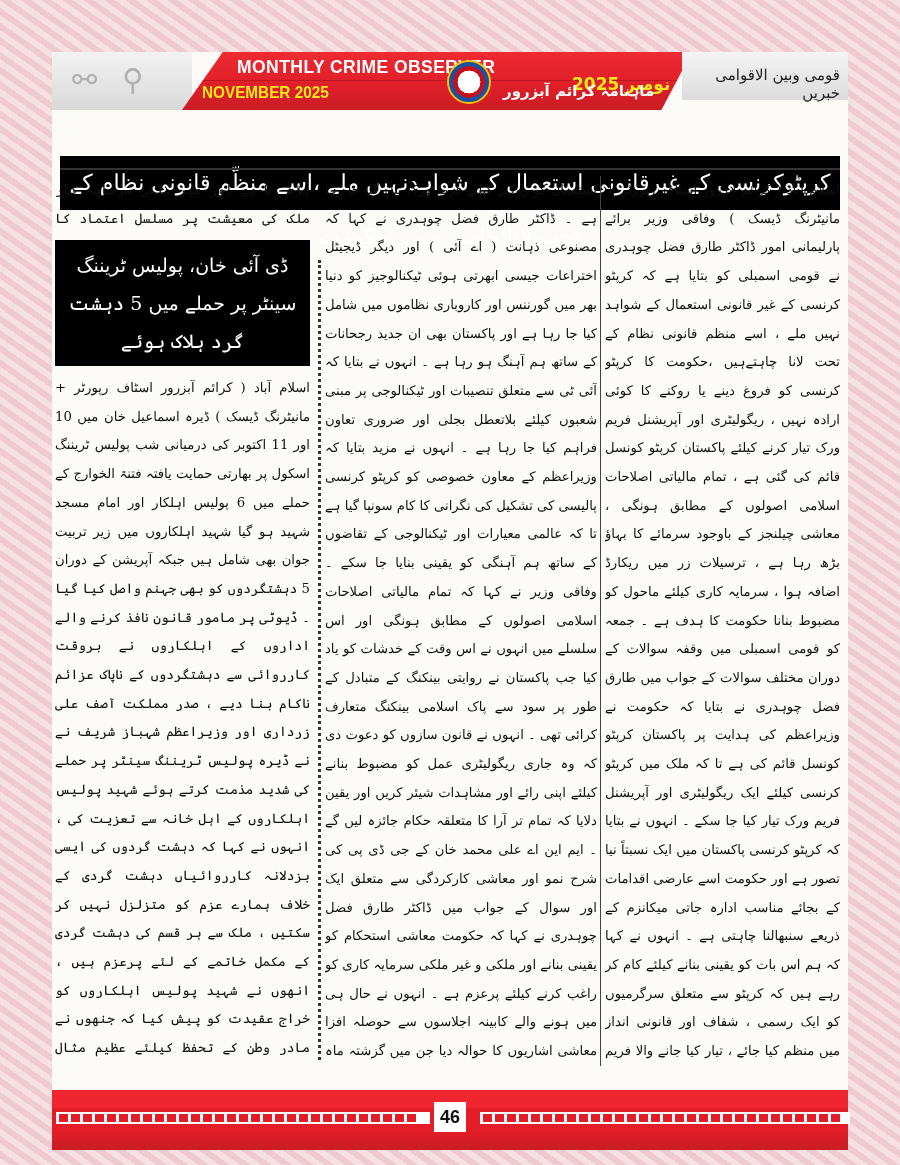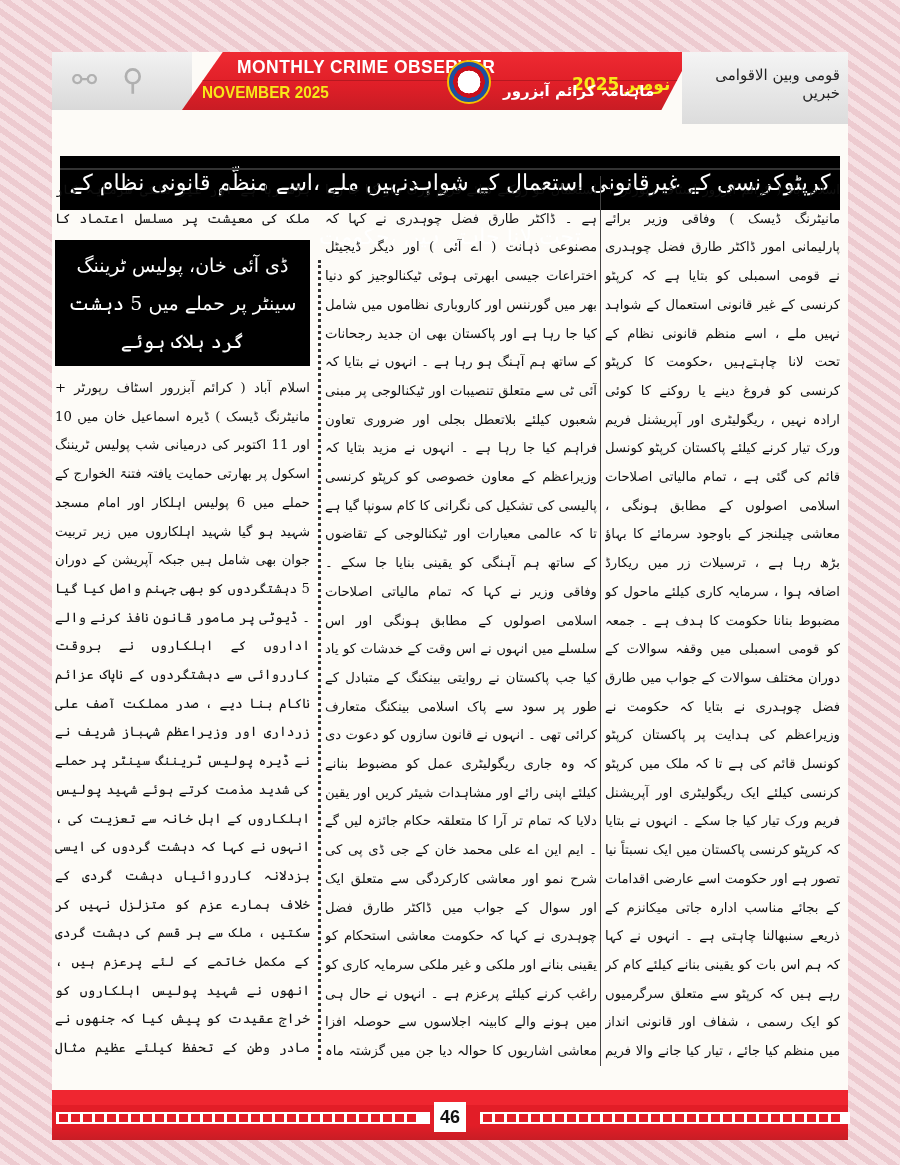--- a/index.html
+++ b/index.html
@@ -44,21 +44,21 @@
   }
   .hdr-date-ur {
     position:absolute; left:520px; top:2px; color:#f7e81a; font-weight:bold; font-size:17px;
     direction:rtl;
     margin-top:20px;
   }
   .hdr-title-ur {
     position:absolute; left:451px; top:30px; color:#fff; font-weight:bold; font-size:15px; direction:rtl;
   }
   .hdr-right {
-    position:absolute; left:630px; top:0; width:166px; height:72px;
+    position:absolute; left:630px; top:0; width:166px; height:48px;
     background:linear-gradient(180deg,#f4f4f4,#dcdcdc);
   }
   .hdr-right-text {
     position:absolute; right:8px; top:14px; font-family:"DejaVu Serif", serif; font-size:15px; color:#222; direction:rtl;
   }
   
   .headline {
     position:absolute; left:60px; top:112px; width:780px; height:54px; background:#000;
     color:#fff; font-size:22px; direction:rtl; text-align:center; line-height:54px;
     font-family:"DejaVu Serif", serif;
@@ -78,21 +78,21 @@
   .divider { position:absolute; top:176px; width:0; height:890px; border-left:1px solid #444; }
   .div-a { left:600px; }
   .div-b { left:318px; border-left:3px dotted #333; top:260px; height:800px; }
   .sub-headline {
     background:#000; color:#fff; font-size:19px; line-height:38px; text-align:center;
     padding:6px 4px; margin:6px 0 8px 0; direction:rtl;
   }
   .col3 .top { height:58px; overflow:hidden; }
   
   .footer {
-    position:absolute; left:52px; top:1090px; width:796px; height:50px;
+    position:absolute; left:52px; top:1090px; width:796px; height:60px;
     background:linear-gradient(180deg,#ef2630 0 30%, #e21d27 30% 70%, #c81d25 100%);
   }
   .dots {
     position:absolute; top:22px; height:12px; background:#fff;
     display:flex; gap:3px; padding:0 3px; align-items:center;
   }
   .dots span { display:block; width:9px; height:8px; background:#e21d27; }
   .dots-left { left:4px; width:368px; }
   .dots-right { left:428px; width:364px; }
   .page-num {

